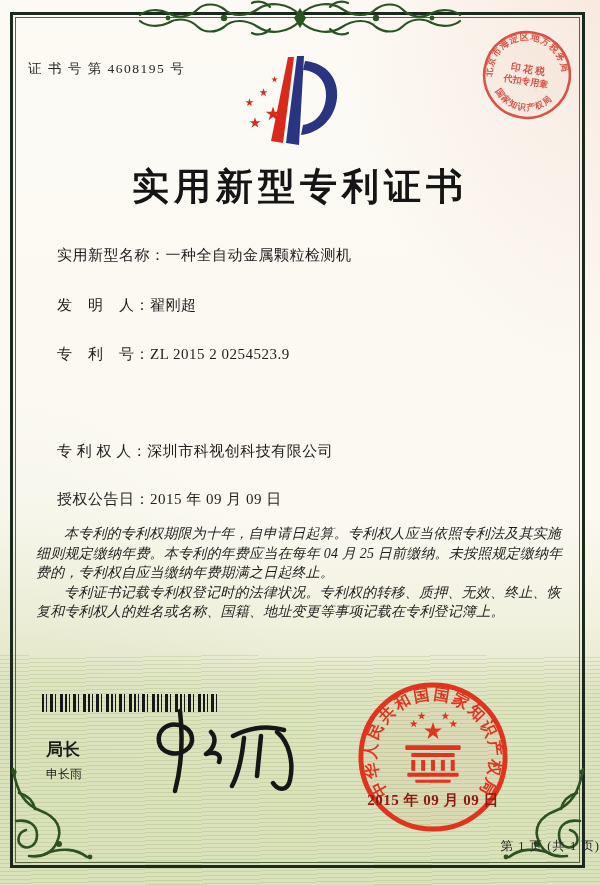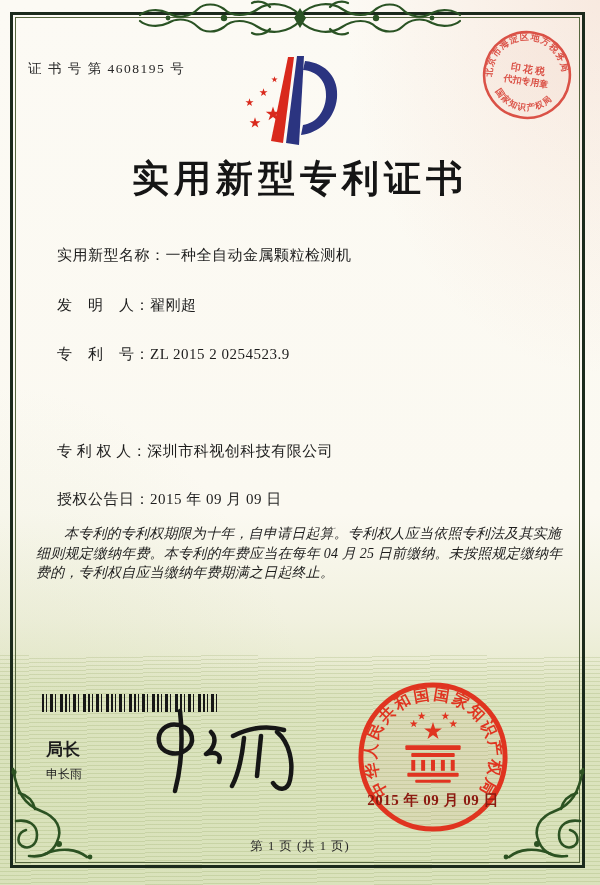--- a/index.html
+++ b/index.html
@@ -20,42 +20,42 @@
   
   .frame{position:absolute;left:10px;top:12px;right:15px;bottom:17px;border:3.5px solid #1b2a1c;z-index:1;pointer-events:none;}
   .frame-inner{position:absolute;left:2px;top:2px;right:2px;bottom:2px;border:1px solid #55663e;}
   .top-ornament{position:absolute;left:120px;top:0;z-index:2;}
   .corner{position:absolute;z-index:2;}
   .corner.left{left:7px;top:763px;}
   .corner.right{right:11px;top:763px;transform:scaleX(-1);}
   .cert-no{position:absolute;left:28px;top:60px;font-size:13.5px;letter-spacing:1.5px;color:#2a2a2a;z-index:3;}
   .tax-stamp{position:absolute;left:479px;top:27px;width:96px;height:96px;transform:rotate(9deg);opacity:0.92;z-index:3;}
   .logo{position:absolute;left:239px;top:54px;width:104px;height:92px;z-index:3;}
-  .title{position:absolute;left:0;right:0;top:154px;margin:0;text-align:center;font-size:37px;font-weight:bold;
+  .title{position:absolute;left:0;right:0;top:154px;margin:8px;text-align:center;font-size:37px;font-weight:bold;
     letter-spacing:5px;color:#151515;font-family:"Liberation Serif",serif;z-index:3;}
   .field{position:absolute;left:37px;font-size:15px;color:#1d1d1d;letter-spacing:0.5px;z-index:3;white-space:nowrap;margin-left:20px;}
   .paras{position:absolute;left:36px;top:524px;width:530px;z-index:3;}
   .paras p{margin:0;text-indent:2em;font-size:14px;line-height:19.5px;color:#1e1e1e;
     font-family:"Liberation Serif",serif;font-style:italic;letter-spacing:0.2px;}
   .barcode{position:absolute;left:42px;top:694px;width:177px;height:18px;z-index:3;
     background-image:repeating-linear-gradient(90deg,
       #171717 0 2px, transparent 2px 4px,
       #171717 4px 5px, transparent 5px 8px,
       #171717 8px 11px, transparent 11px 13px,
       #171717 13px 14px, transparent 14px 18px,
       #171717 18px 21px, transparent 21px 23px);}
   .signer-title{position:absolute;left:46px;top:738px;font-size:17px;font-weight:bold;color:#1c1c1c;
     font-family:"Liberation Sans",sans-serif;z-index:3;}
   .signer-name{position:absolute;left:46px;top:766px;font-size:12px;font-weight:normal;color:#1c1c1c;
     font-family:"Liberation Sans",sans-serif;z-index:3;}
   .signature{position:absolute;left:145px;top:705px;width:160px;height:95px;z-index:4;}
   .seal{position:absolute;left:354px;top:678px;width:158px;height:158px;z-index:4;}
   .seal-date{position:absolute;left:356px;top:791px;width:154px;text-align:center;font-size:15px;font-weight:bold;
     color:#8c1a10;letter-spacing:0.5px;z-index:5;}
-  .footer{position:absolute;left:0;right:0;top:838px;text-align:center;font-size:12.5px;color:#262626;
+  .footer{position:absolute;left:0;right:0;top:838px;text-align:right;font-size:12.5px;color:#262626;
     letter-spacing:1px;z-index:3;}
   svg text{font-family:"Liberation Serif",serif;}
 </style>
 </head>
 <body>
 
 <div class="page">
 
   <div class="guilloche"></div>
 
@@ -128,20 +128,21 @@
   </div>
   <div class="field" style="top:442px">
     <span>专 利 权 人：</span><span>深圳市科视创科技有限公司</span>
   </div>
   <div class="field" style="top:490px">
     <span>授权公告日：</span><span>2015 年 09 月 09 日</span>
   </div>
 
   <div class="paras">
     <p>本专利的专利权期限为十年，自申请日起算。专利权人应当依照专利法及其实施细则规定缴纳年费。本专利的年费应当在每年 04 月 25 日前缴纳。未按照规定缴纳年费的，专利权自应当缴纳年费期满之日起终止。</p>
+    <p>专利证书记载专利权登记时的法律状况。专利权的转移、质押、无效、终止、恢复和专利权人的姓名或名称、国籍、地址变更等事项记载在专利登记簿上。</p>
   </div>
 
   <div class="barcode"></div>
 
   <div class="signer-title">局长</div>
   <div class="signer-name">申长雨</div>
 
   <svg class="signature" viewBox="0 0 160 95">
     <g fill="none" stroke="#161616" stroke-width="4.5" stroke-linecap="round" stroke-linejoin="round">
       <path d="M34,20 C21,17 12,27 14,37 C16,48 31,52 41,45 C51,38 48,24 36,21"></path>

